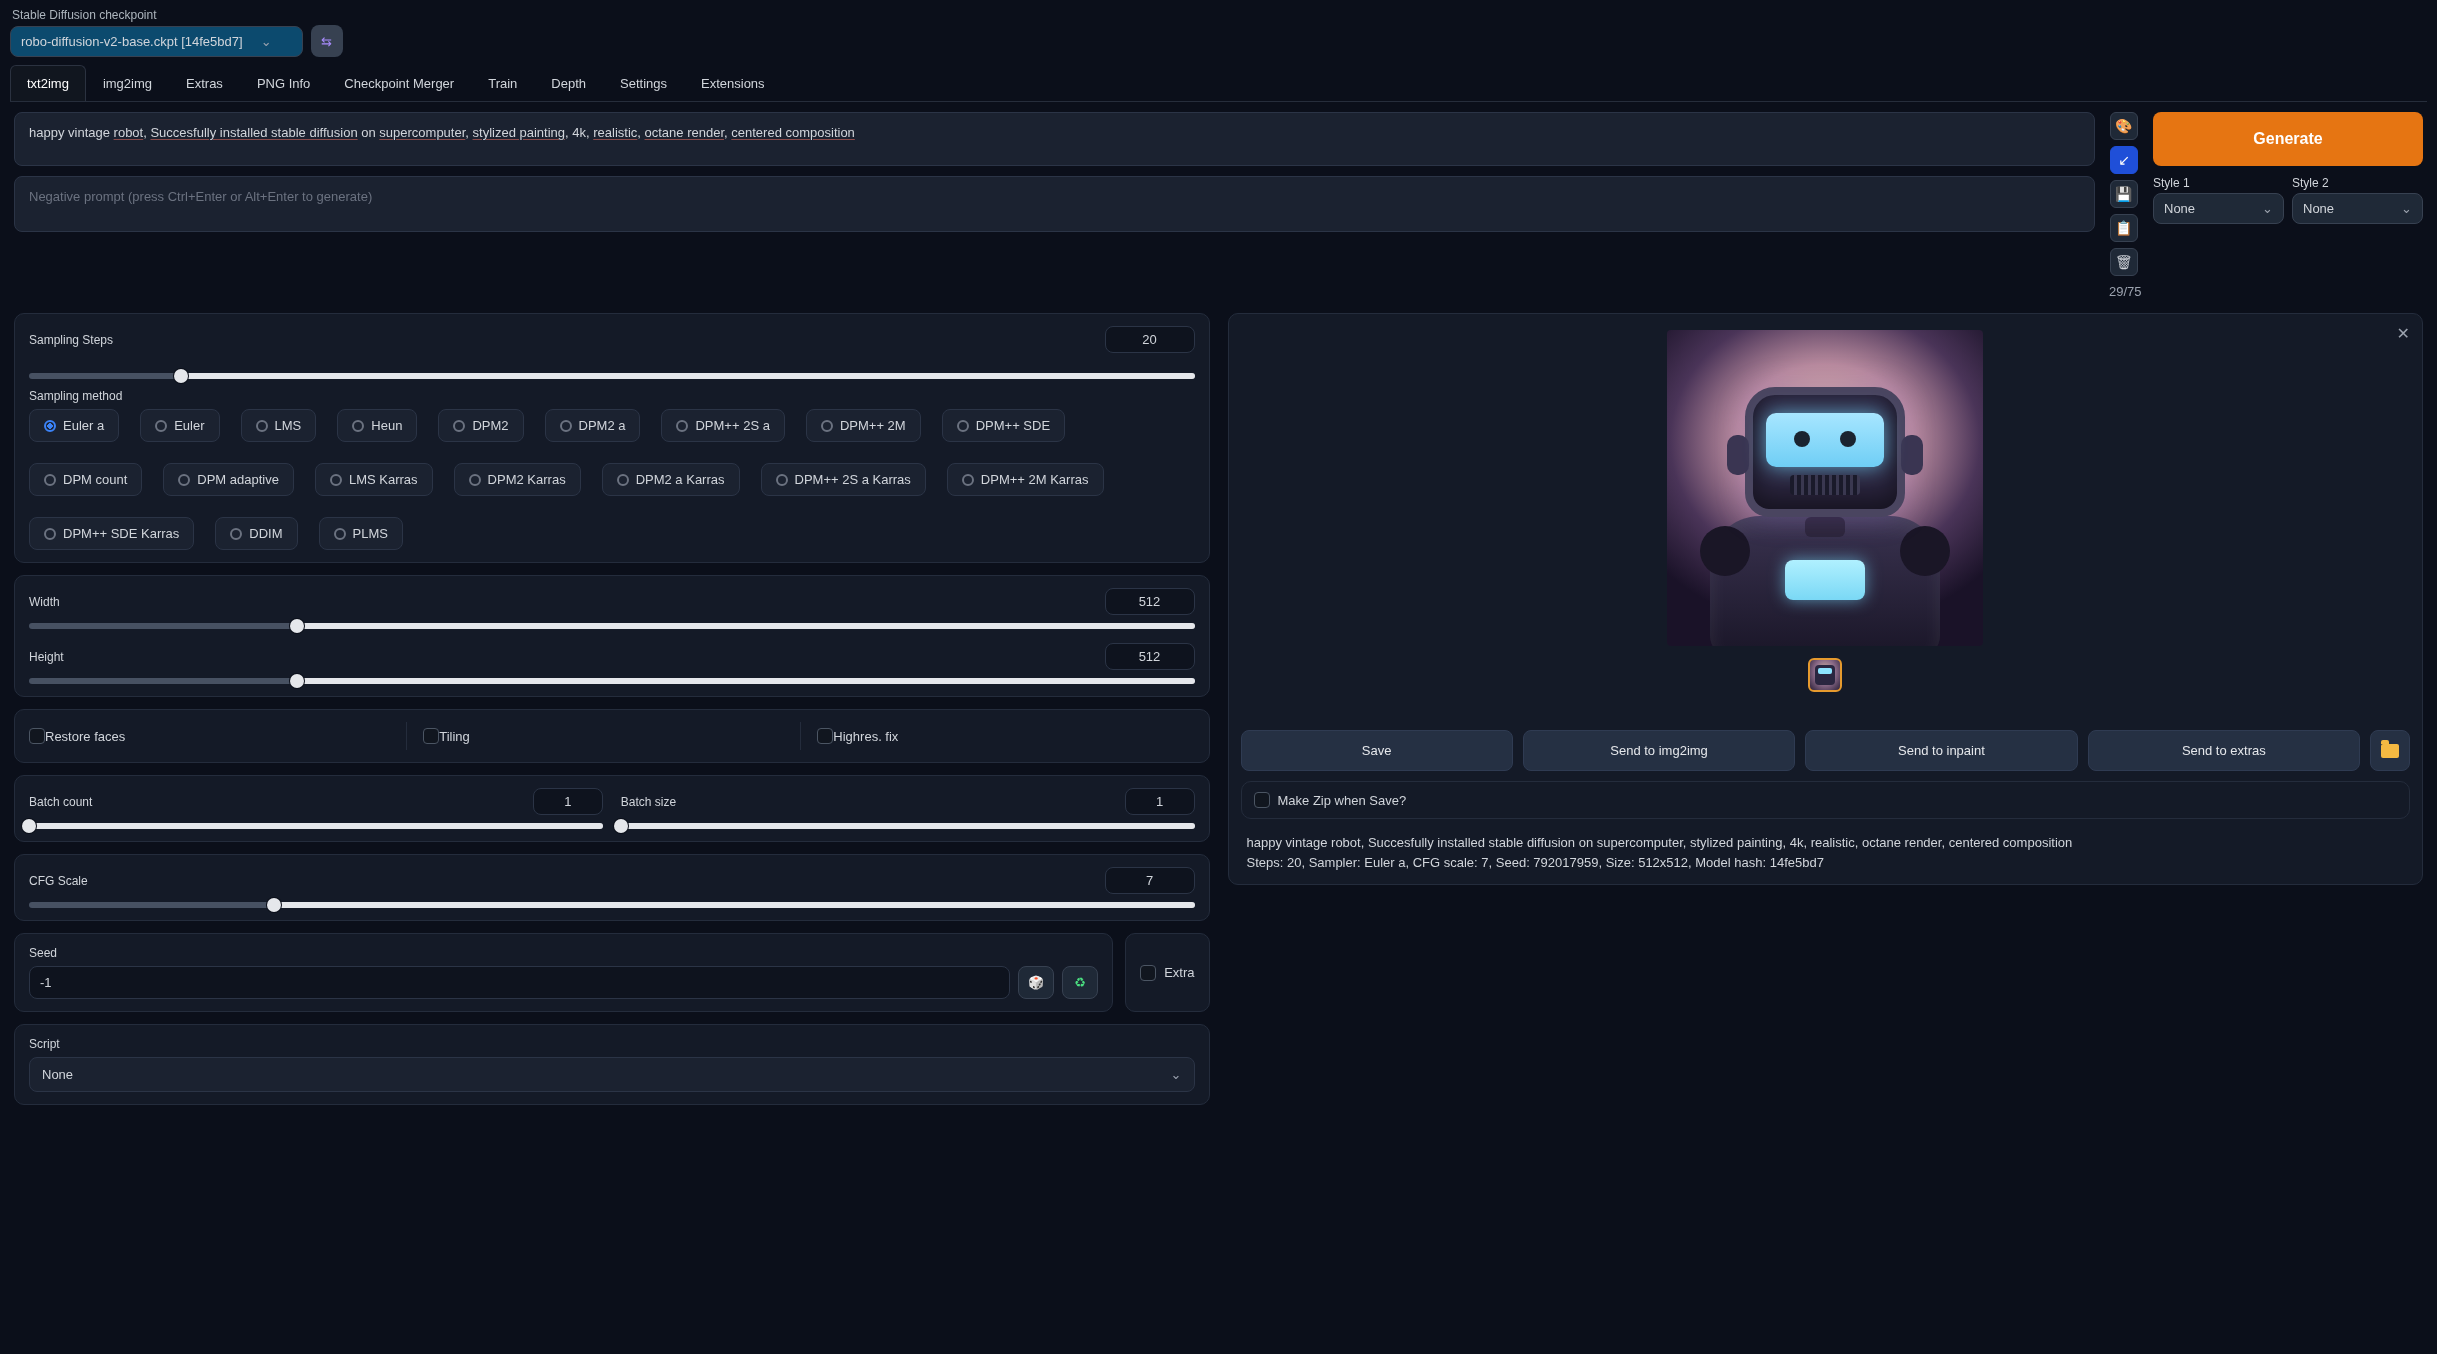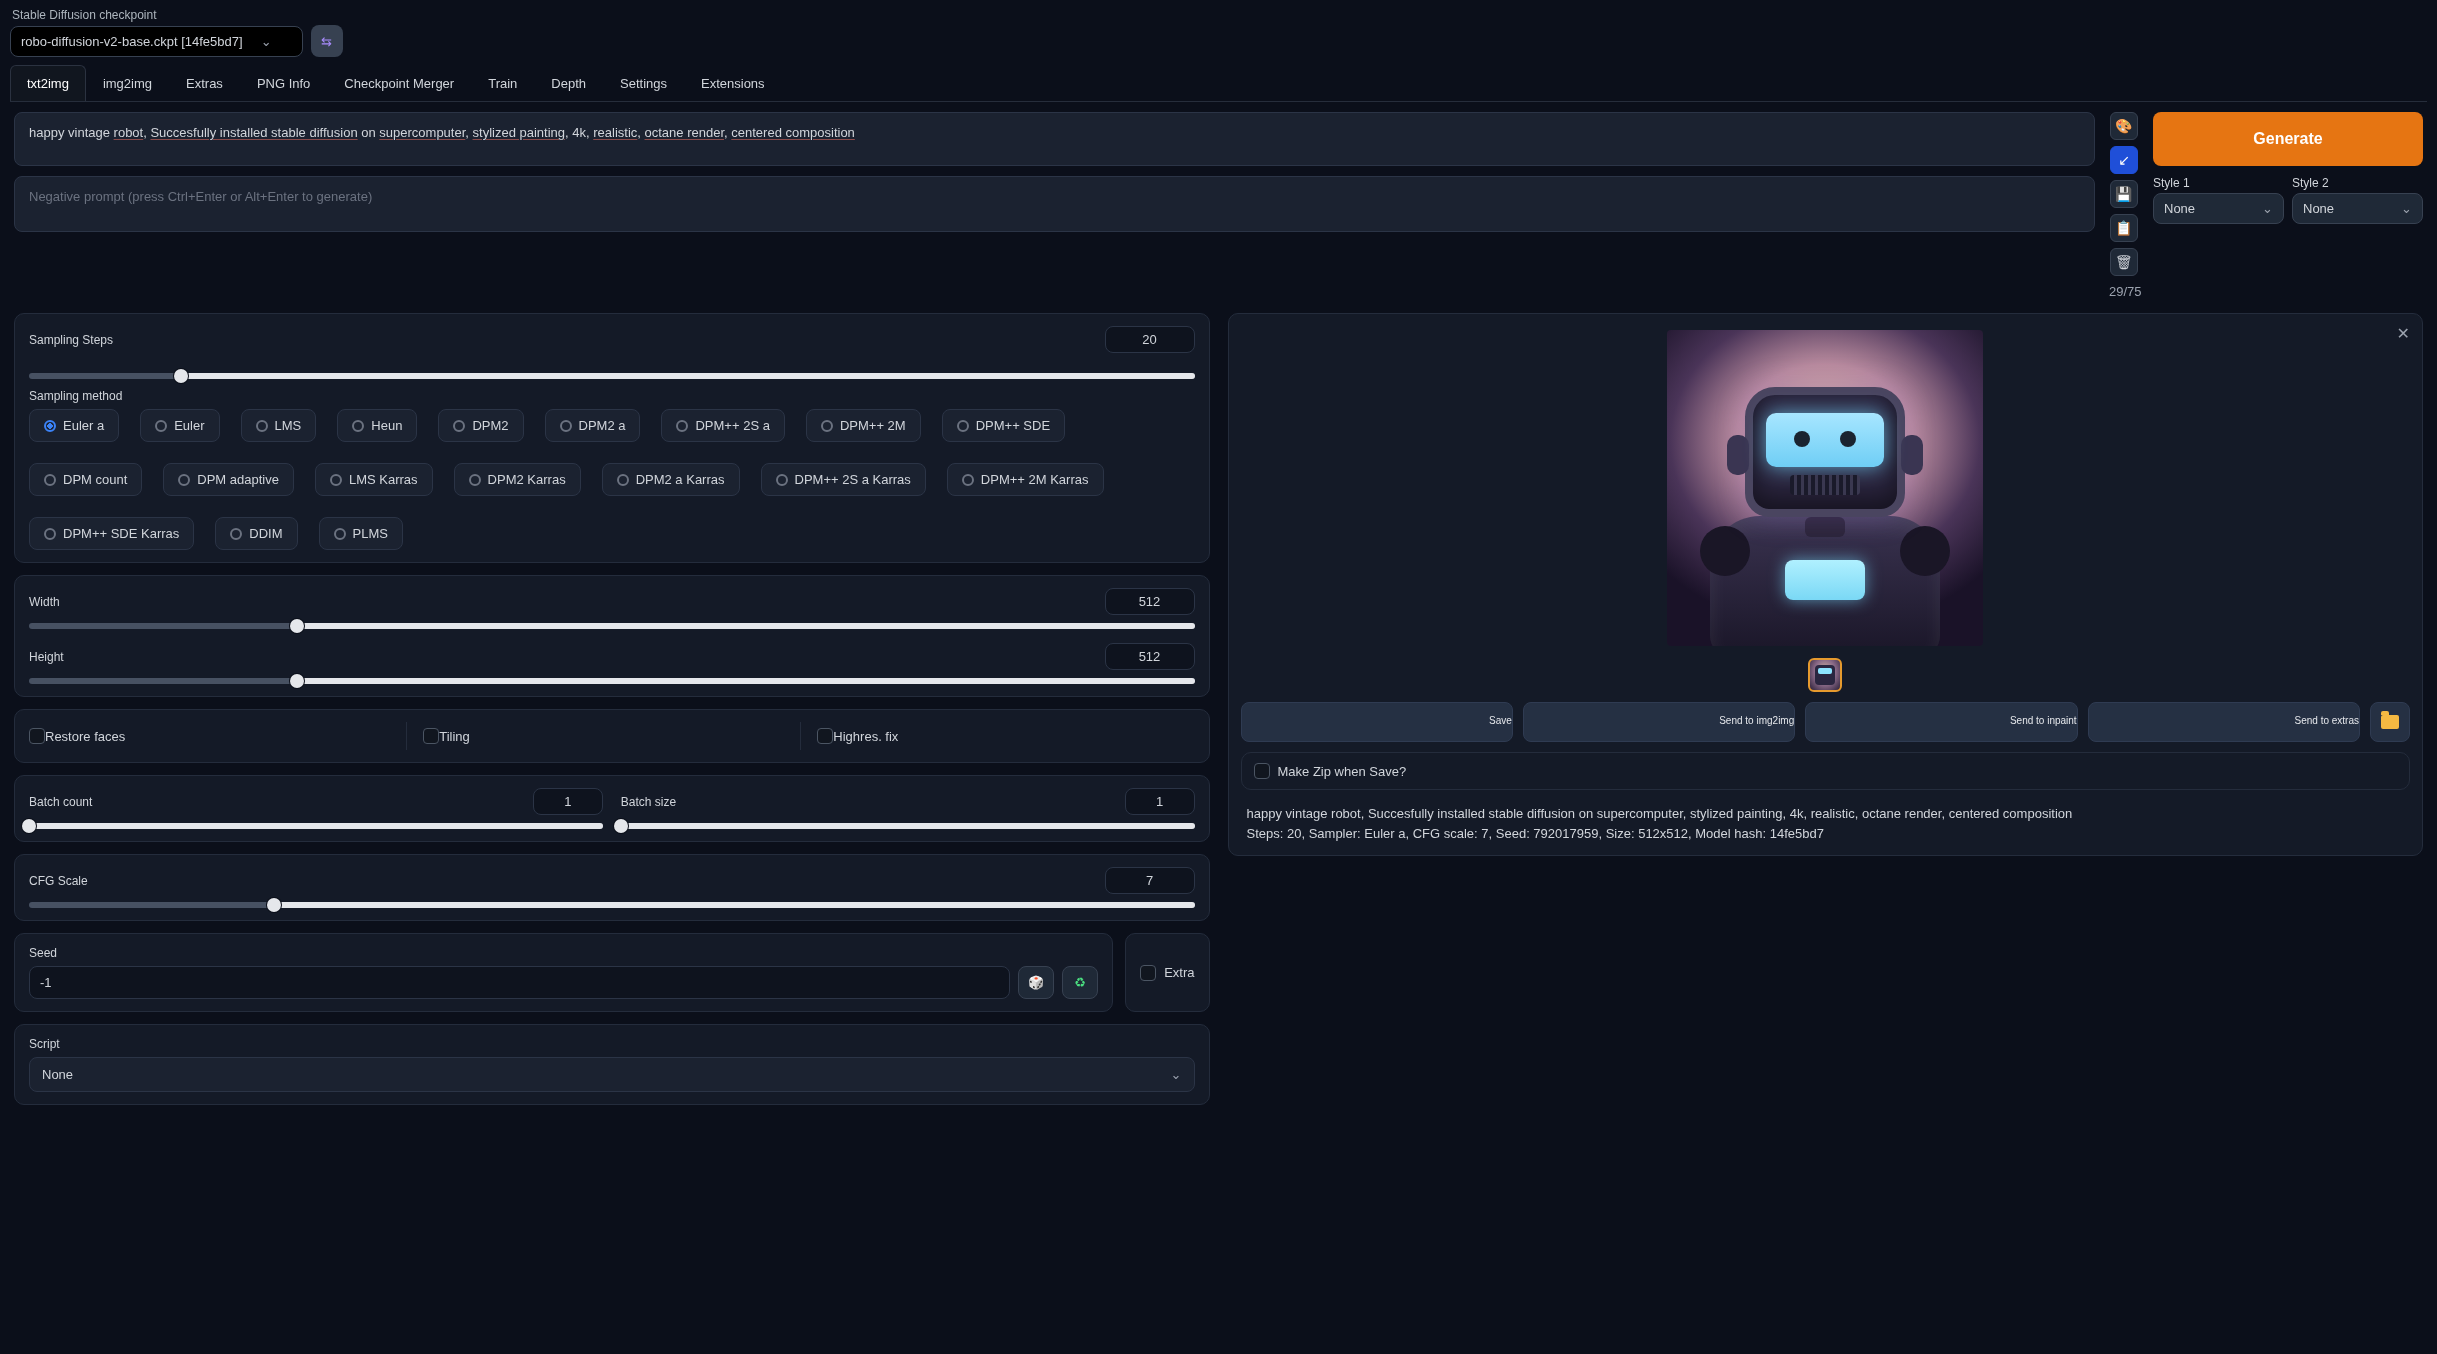--- a/index.html
+++ b/index.html
@@ -8,21 +8,21 @@
   color: #d1d5db;
   font-family: -apple-system, BlinkMacSystemFont, "Segoe UI", Arial, sans-serif;
   font-size: 13px;
   padding: 8px 10px;
   width: 2437px;
 }
 .top-row { display: flex; align-items: flex-end; gap: 8px; margin-bottom: 8px; }
 .ckpt-group { display: flex; flex-direction: column; gap: 2px; }
 .ckpt-label { font-size: 12px; color: #adb5bd; margin-left: 2px; margin-bottom: 2px; }
 .select {
-  background: #000000; border: 1px solid #374151; border-radius: 8px;
+  background: #0c4a6e; border: 1px solid #374151; border-radius: 8px;
   padding: 7px 30px 7px 10px; color: #d1d5db; position: relative; min-width: 260px;
   display:flex; align-items:center; justify-content:space-between;
 }
 .select .chev { color: #9ca3af; margin-left: 18px; }
 .icon-btn {
   width: 32px; height: 32px; background: #374151; border-radius: 8px;
   display:flex; align-items:center; justify-content:center; color:#a78bfa;
 }
 
 .tabs { display:flex; border-bottom:1px solid #262d3b; margin-bottom:10px; }
@@ -149,21 +149,21 @@
 .thumb-img {
   width:34px; height:34px; border:2px solid #e69a2e; border-radius:6px; margin:4px auto 0;
   background: radial-gradient(ellipse at 50% 40%, #d4b89f 0%, #8a6a88 50%, #2a1f38 100%);
   display:flex; align-items:center; justify-content:center;
 }
 .thumb-robot { width:20px; height:20px; background:#2a2640; border-radius:4px; position:relative;}
 .thumb-robot::after { content:''; position:absolute; top:3px; left:3px; right:3px; height:6px; background:#8de4ff; border-radius:2px;}
 .action-row { display:flex; gap:10px; margin-top:10px; }
 .action-btn {
   flex:1; background:#253043; border:1px solid #2f3b52; border-radius:8px; padding:12px 0;
-  text-align:right; color:#e5e7eb; font-size:10px;
+  text-align:center; color:#e5e7eb; font-size:13px;margin-top:28px;
 }
 .folder-btn { width:40px; flex:0 0 40px; display:flex; align-items:center; justify-content:center;}
 .folder-icon { width:18px; height:14px; background:#f5b942; border-radius:2px; position:relative;}
 .folder-icon::before { content:''; position:absolute; top:-4px; left:0; width:8px; height:4px; background:#f5b942; border-radius:2px 2px 0 0;}
 .zip-row { margin-top:10px; padding:10px 12px; background:#141a27; border:1px solid #242c3c; border-radius:10px; display:flex; align-items:center; gap:8px;}
 .meta-text { margin-top:14px; padding:0 6px; color:#d1d5db; line-height:1.5; font-size:13px;}
 
 .u { text-decoration: underline; text-decoration-color:#8b4b4b; text-decoration-thickness:1px; text-underline-offset:2px;}
 </style>
 </head>

